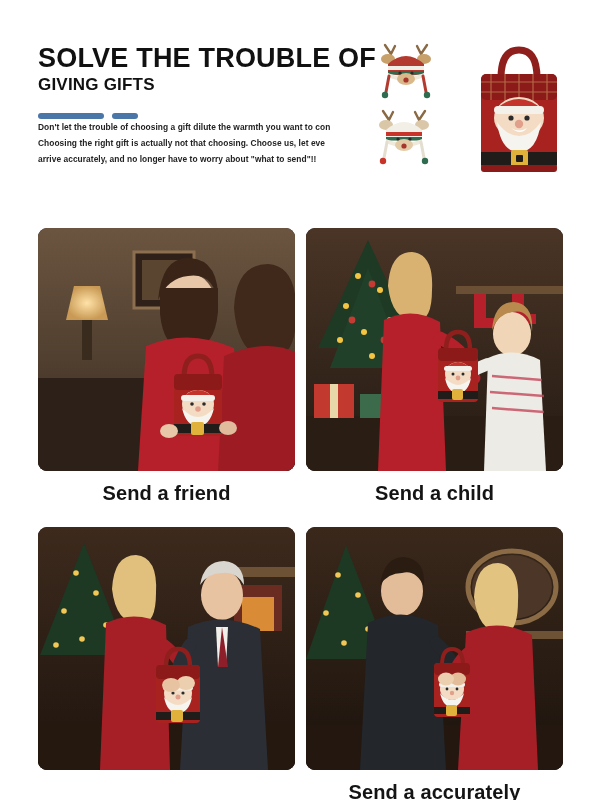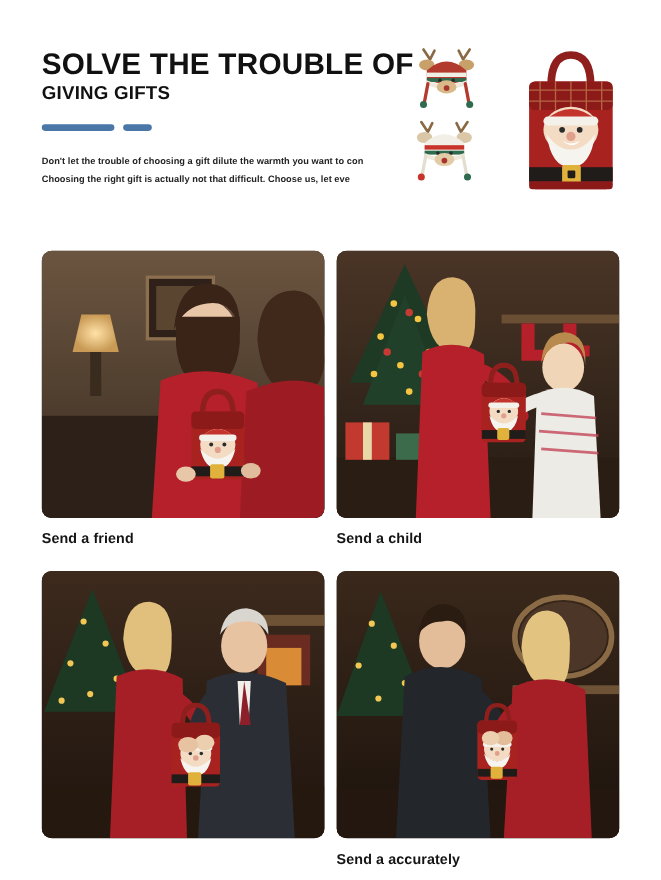--- a/index.html
+++ b/index.html
@@ -56,21 +56,20 @@
     background: #4a76a8;
     border-radius: 3px;
   }
   .rule-short {
     width: 26px;
     height: 6px;
     background: #4a76a8;
     border-radius: 3px;
   }
   .body-copy {
-    margin-top: 19px;
     font-size: 8.4px;
     font-weight: bold;
     line-height: 1.95;
     color: #232323;
     max-width: 310px;
     letter-spacing: 0.05px;
   }
   .body-copy p {
     margin: 0;
   }
@@ -115,22 +114,22 @@
   }
   .photo {
     position: relative;
     width: 257px;
     height: 243px;
     border-radius: 9px;
     overflow: hidden;
     background: #2b1a16;
   }
   .caption {
-    text-align: left;
-    font-size: 13px;
+    text-align: center;
+    font-size: 20px;
     font-weight: bold;
     color: #141414;
     margin-top: 11px;
     margin-bottom: 14px;
     letter-spacing: 0.1px;
   }
   svg { display: block; }
 </style>
 </head>
 <body>
@@ -143,21 +142,22 @@
       <span class="line2">giving gifts</span>
     </h1>
 
     <div class="rules">
       <span class="rule-long"></span>
       <span class="rule-short"></span>
     </div>
 
     <div class="body-copy">
       <p>Don't let the trouble of choosing a gift dilute the warmth you want to con</p>
-      <p>Choosing the right gift is actually not that difficult.  Choose us, let eve</p>
+      <p>Choosing the right gift is actually not that choosing.  Choose us, let eve</p>
+      <p>arrive accurately, and no longer have to worry about "what to send"!!</p>
     </div>
 
     <div class="product-cluster">
 
       <div class="hat hat-top">
         <svg viewBox="0 0 62 62" width="62" height="62">
 
           <path d="M16 14 L10 5 M16 14 L20 6 M46 14 L52 5 M46 14 L42 6" stroke="#8a6a45" stroke-width="2.4" fill="none" stroke-linecap="round"></path>
 
           <ellipse cx="13" cy="19" rx="7" ry="5" fill="#c8a06a"></ellipse>

